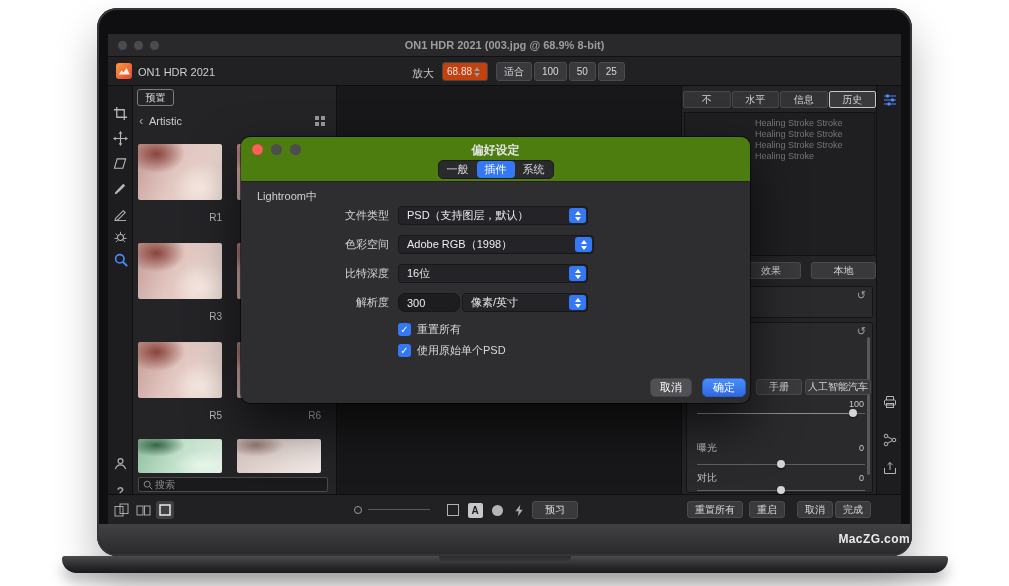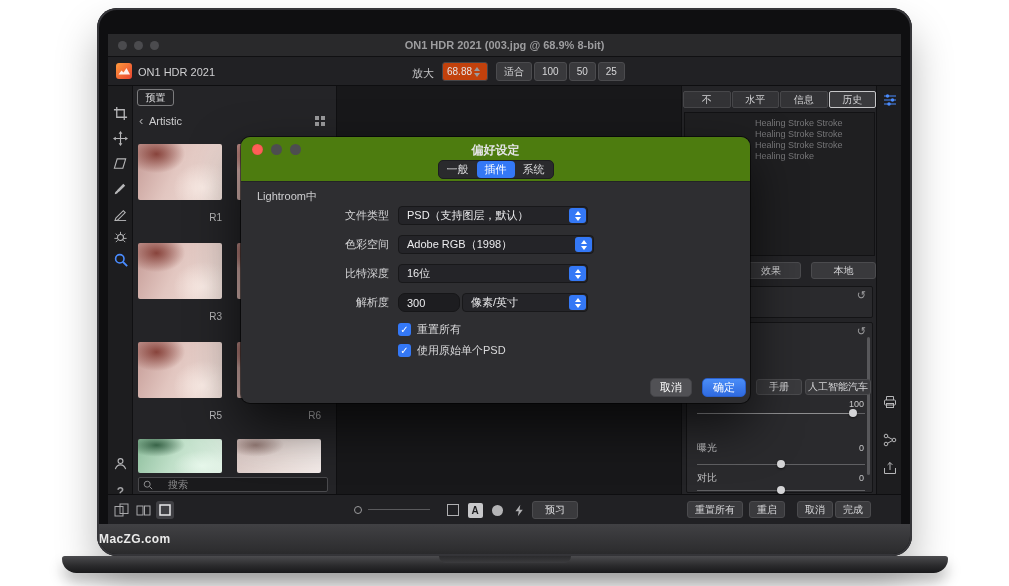--- a/index.html
+++ b/index.html
@@ -6,21 +6,21 @@
   html,body{background:#fff}
   body{width:1009px;height:586px;position:relative;overflow:hidden;
        font-family:"Liberation Sans","DejaVu Sans",sans-serif;-webkit-font-smoothing:antialiased}
 
   
   .bezel{position:absolute;left:97px;top:8px;width:815px;height:548px;background:#0f0f11;
          border-radius:20px;box-shadow:inset 0 0 0 2px #36363a,0 24px 42px rgba(0,0,0,.28)}
   .screen{position:absolute;left:11px;top:26px;width:793px;height:490px;background:#1a1a1c;overflow:hidden}
   .chin{position:absolute;left:2px;right:2px;bottom:2px;height:30px;
         background:linear-gradient(#414144,#2b2b2d);border-radius:0 0 18px 18px;
-        display:flex;align-items:center;justify-content:flex-start;color:#eaeaea;font-size:12px;font-weight:bold;letter-spacing:.4px}
+        display:flex;align-items:center;justify-content:flex-end;color:#eaeaea;font-size:12px;font-weight:bold;letter-spacing:.4px}
   .base{position:absolute;left:62px;top:556px;width:886px;height:17px;
         background:linear-gradient(#4b4b4e,#29292b 60%,#19191b);border-radius:3px 3px 15px 15px;
         box-shadow:0 9px 14px rgba(0,0,0,.25)}
   .base::after{content:"";position:absolute;left:50%;top:0;transform:translateX(-50%);
         width:132px;height:7px;background:linear-gradient(#2b2b2d,#3b3b3e);border-radius:0 0 9px 9px}
 
   
   .titlebar{position:absolute;left:0;top:0;width:793px;height:23px;background:#29292b;border-bottom:1px solid #101012;display:flex;align-items:center}
   .tl-group{display:flex;gap:7px;margin-left:10px;z-index:2}
   .tl{width:9px;height:9px;border-radius:50%;background:#4b4b4e;display:inline-block}
@@ -62,21 +62,21 @@
        radial-gradient(ellipse 50% 62% at 78% 78%, rgba(252,238,232,.95), transparent 72%),
        linear-gradient(115deg,#c49a95 0%,#e2c6c0 45%,#f0e0da 100%)}
   .thumb.green{background:
        radial-gradient(ellipse 55% 55% at 22% 18%, rgba(44,88,60,.9), transparent 62%),
        radial-gradient(ellipse 50% 62% at 78% 78%, rgba(232,248,236,.95), transparent 72%),
        linear-gradient(115deg,#8fbf9e 0%,#bfdfc8 45%,#e0f0e4 100%)}
   .thumb.pale{background:
        radial-gradient(ellipse 55% 55% at 22% 18%, rgba(120,90,84,.7), transparent 62%),
        linear-gradient(115deg,#d8c6c2 0%,#ece0dc 60%,#f4ecea 100%)}
   .tlabel{position:absolute;width:84px;text-align:right;font-size:10px;color:#bcbcbe}
-  .searchbox{position:absolute;left:5px;top:391px;width:190px;height:15px;background:#1a1a1c;border:1px solid #4a4a4d;border-radius:2px;display:flex;align-items:center;padding:0 4px;gap:15px}
+  .searchbox{position:absolute;left:5px;top:391px;width:190px;height:15px;background:#1a1a1c;border:1px solid #4a4a4d;border-radius:2px;display:flex;align-items:center;padding:0 4px;gap:2px}
   .searchbox input{flex:1;background:transparent;border:0;outline:none;color:#cacaca;font-size:10px;font-family:inherit}
   .searchbox input::placeholder{color:#8c8c8e}
 
   
   .rtabs{position:absolute;left:1px;top:5px;width:193px;height:17px;display:flex;gap:1px}
   .rtab{flex:1;background:#333336;border:1px solid #47474a;color:#d2d2d4;font-size:10px;display:flex;align-items:center;justify-content:center;border-radius:2px}
   .rtab.active{border-color:#c6c6c8;background:#3a3a3d}
   .histbox{position:absolute;left:2px;top:26px;width:191px;height:144px;background:#1f1f21;border:1px solid #121214}
   .histitem{position:absolute;left:70px;font-size:9px;color:#767678;white-space:nowrap}
   .modebtn{position:absolute;height:17px;background:#39393c;border:1px solid #4b4b4e;border-radius:3px;color:#d6d6d8;font-size:10px;display:flex;align-items:center;justify-content:center}

